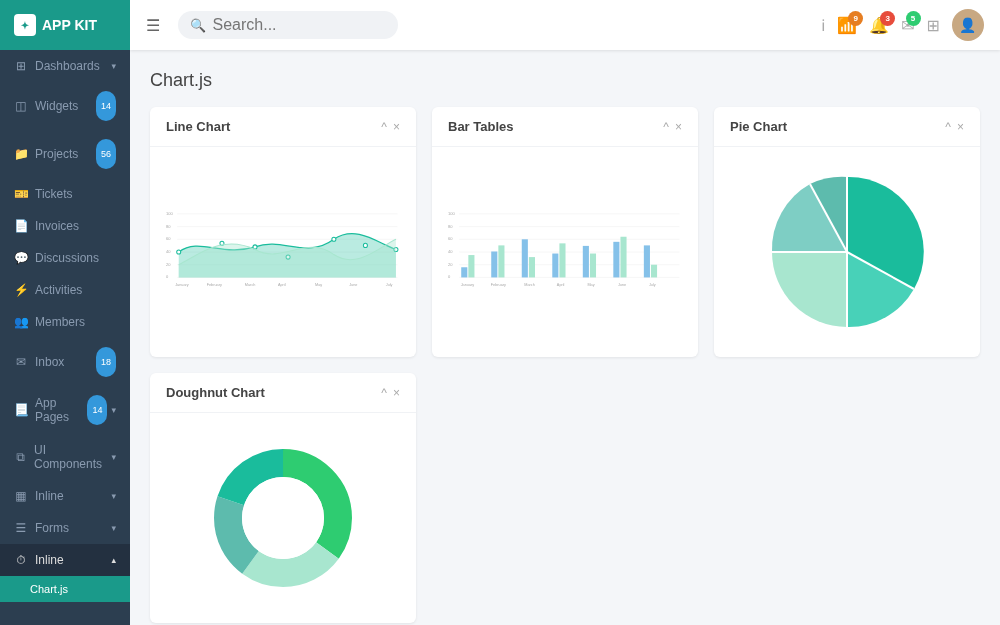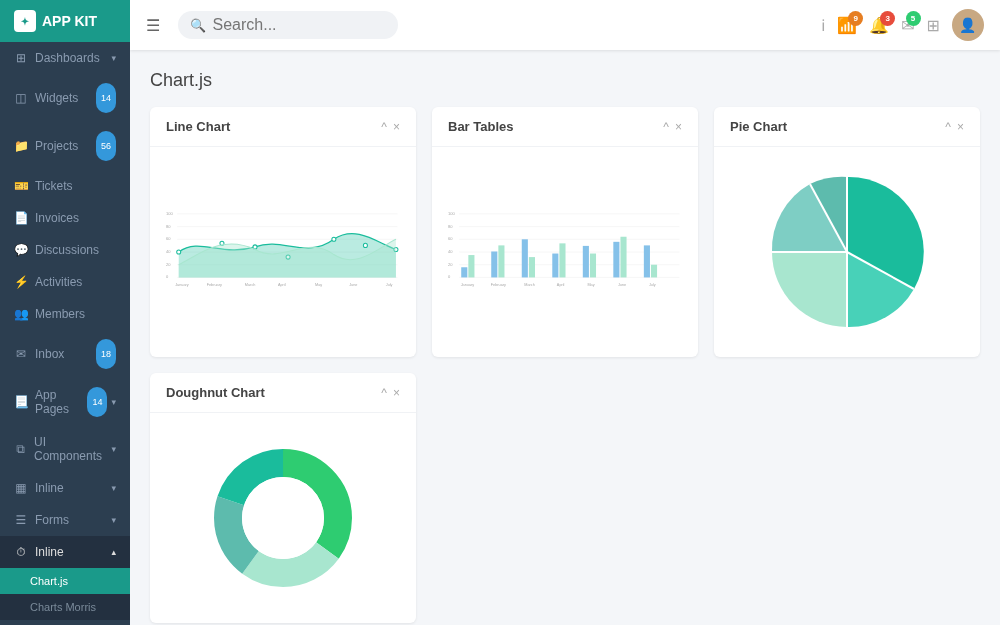--- a/index.html
+++ b/index.html
@@ -158,21 +158,20 @@
   </div>
   <div class="sidebar-item active-parent" style="background:#233040;color:#ddd;">
     <div class="sidebar-item-left">
       <span class="sidebar-item-icon">⏱</span>
       <span>Inline</span>
     </div>
     <span class="sidebar-arrow">▴</span>
   </div>
   <div class="sidebar-submenu">
     <div class="sidebar-sub-item active" style="color:white;background:#1a9a8a;">Chart.js</div>
-    <div class="sidebar-sub-item">Charts Morris</div>
   </div>
   <div class="sidebar-item">
     
     
   </div>
 
 </nav>
 
 <div class="main">
 

